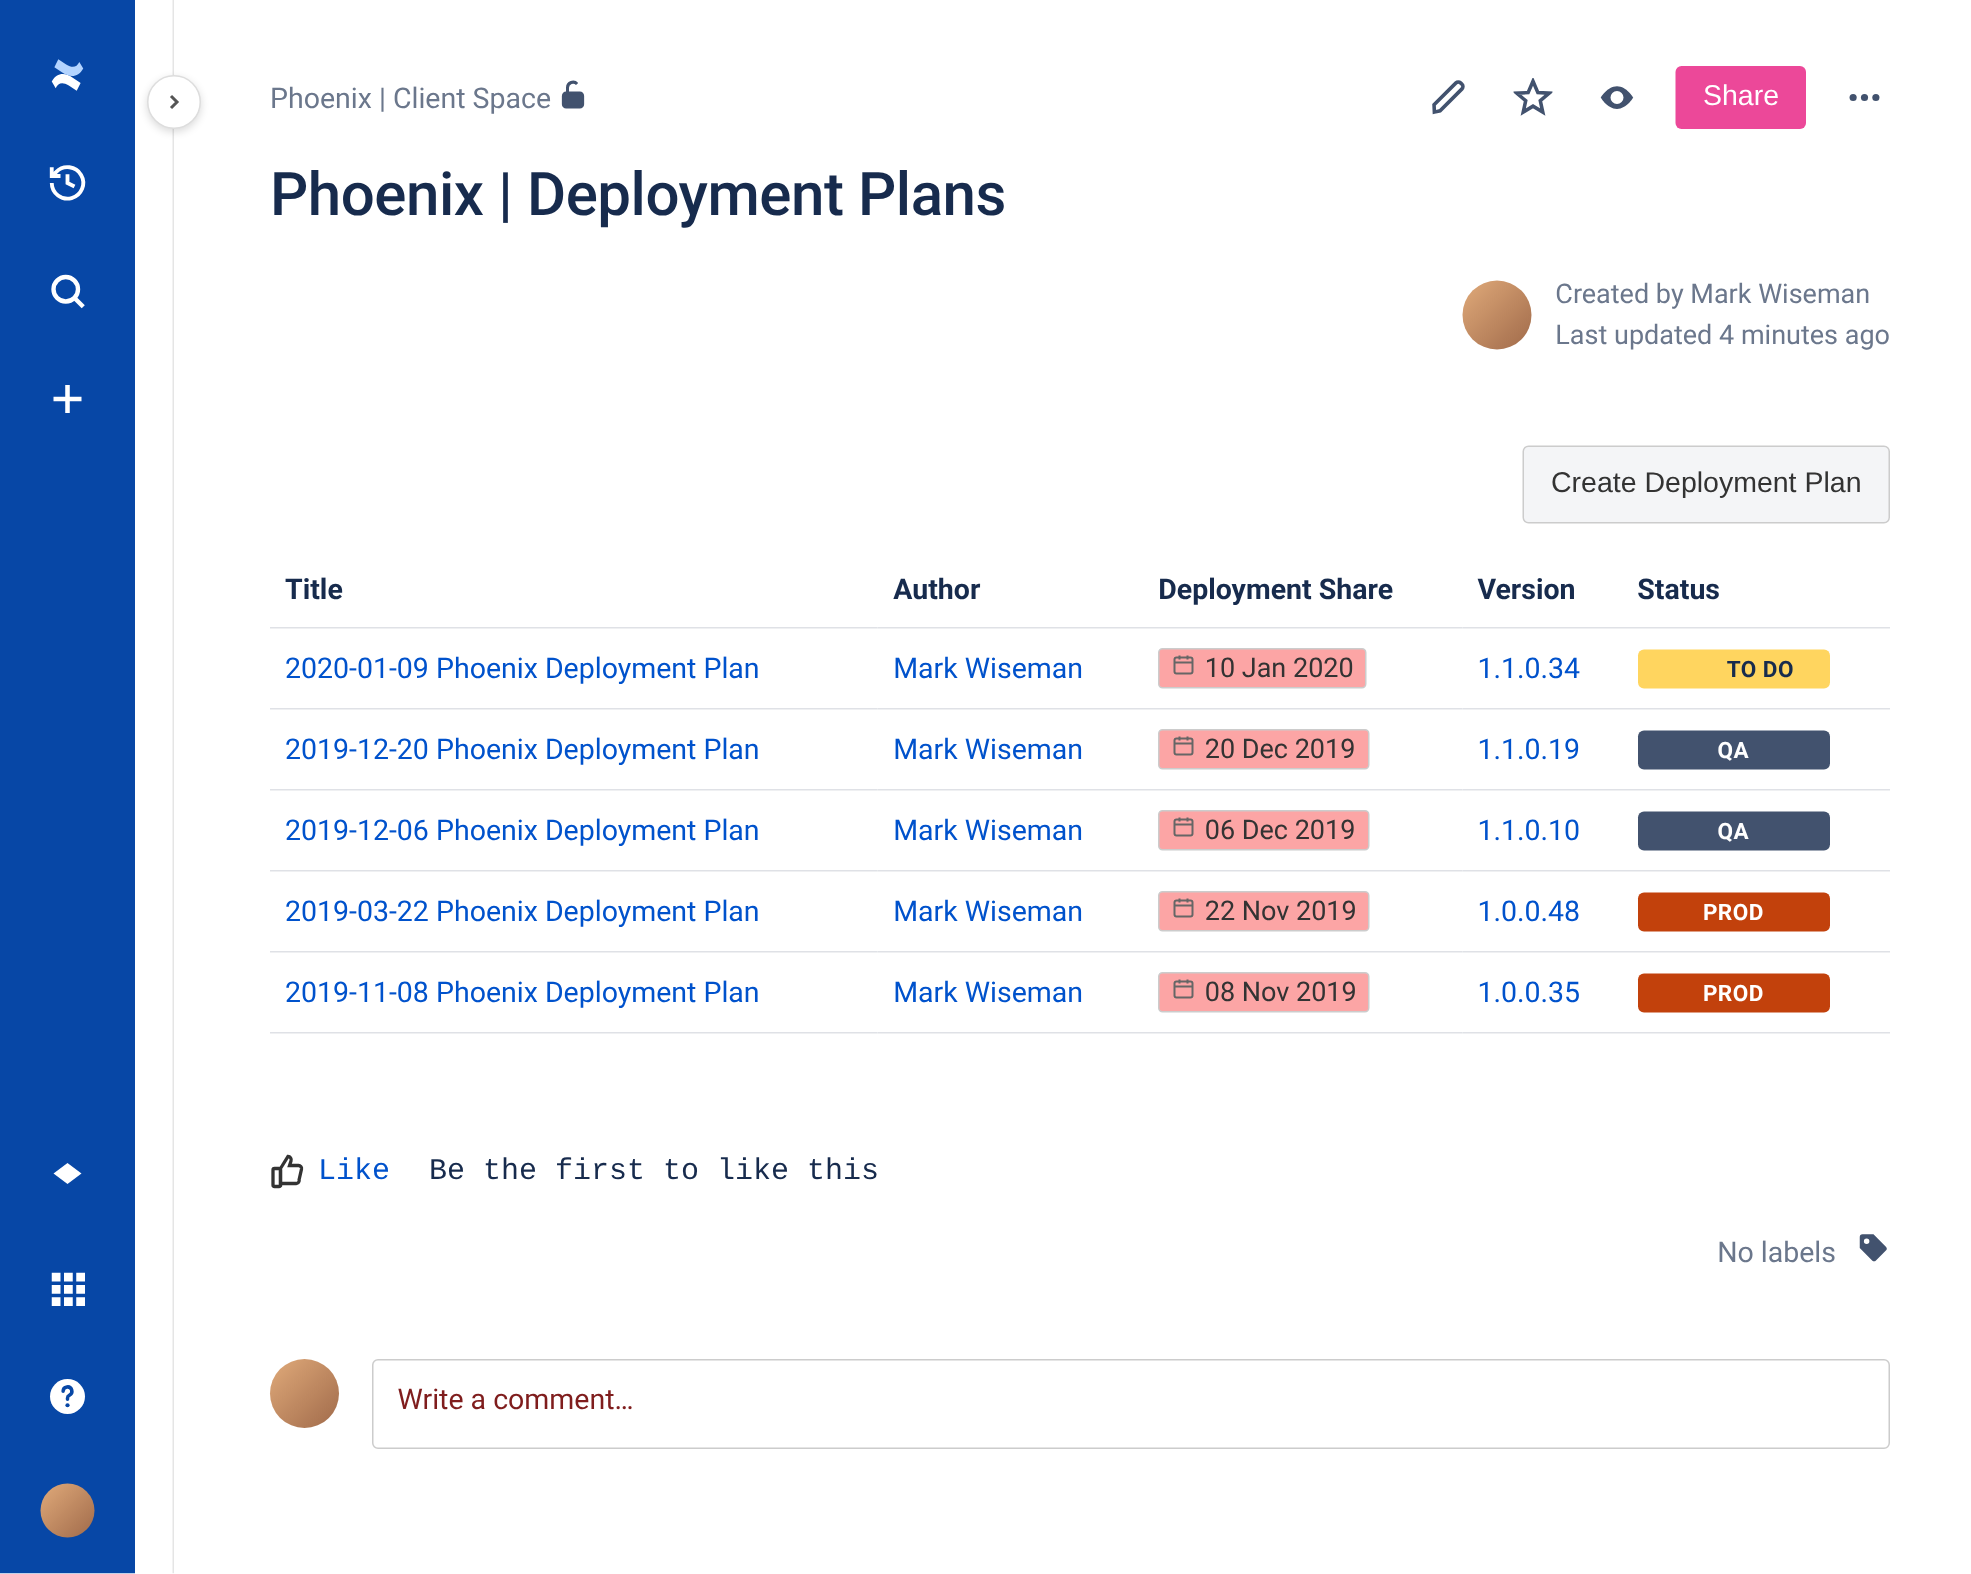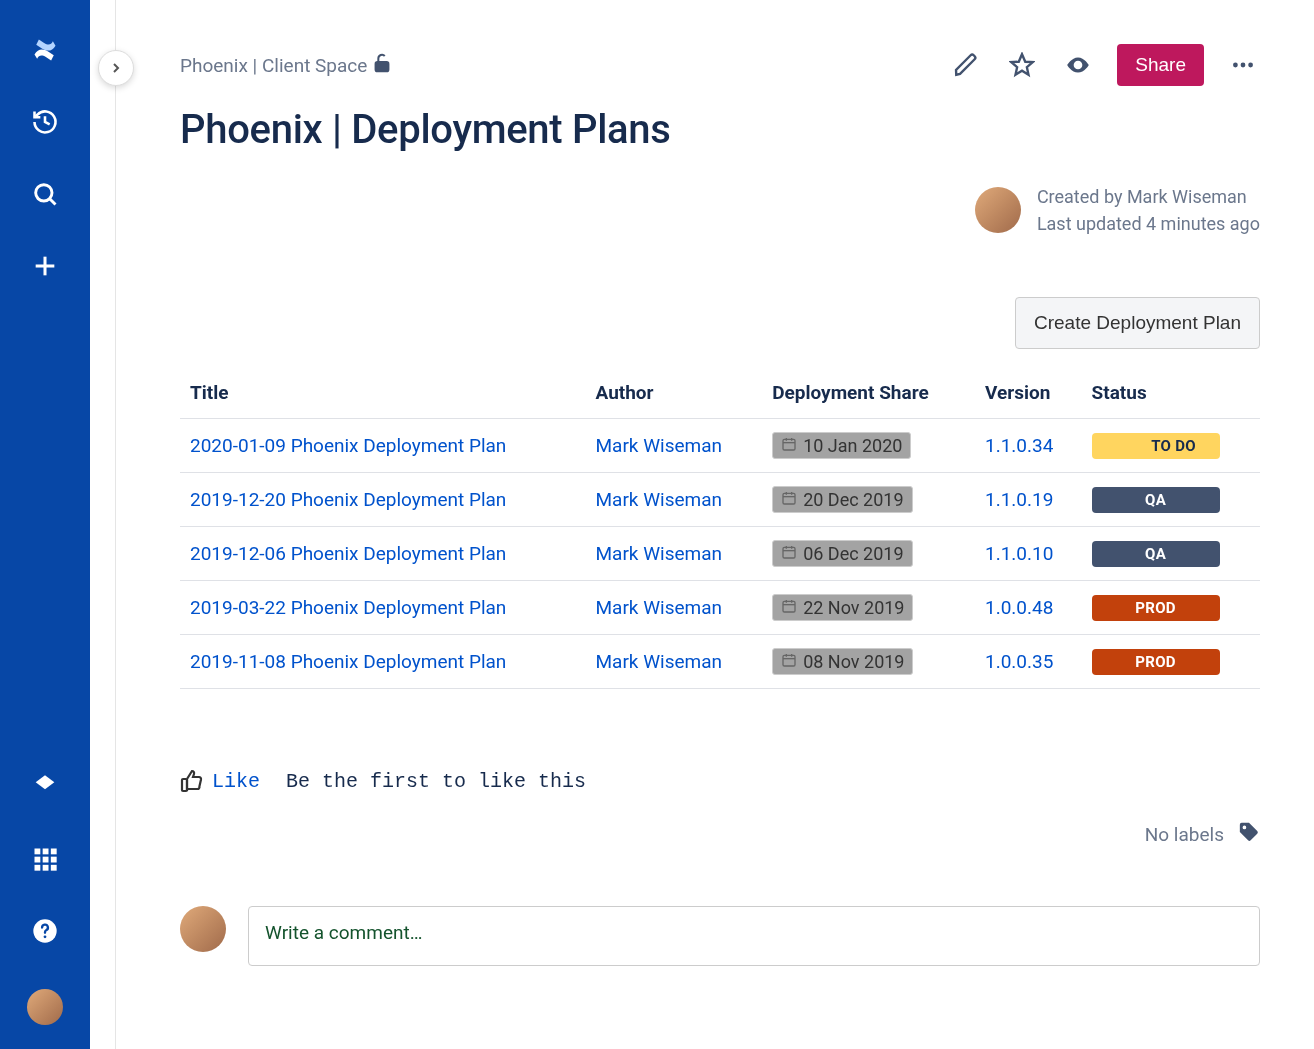--- a/index.html
+++ b/index.html
@@ -57,21 +57,21 @@
 .breadcrumb { color: #6B778C; font-size: 19px; }
 .lock-icon { color: #42526E; }
 .header-actions { display: flex; align-items: center; gap: 22px; }
 .icon-btn {
   width: 34px; height: 34px;
   display: flex; align-items: center; justify-content: center;
   color: #42526E; cursor: pointer; border-radius: 4px;
 }
 .icon-btn svg { width: 26px; height: 26px; }
 .share-btn {
-  background: #be185d; color: #fff; border: none;
+  background: #ec4899; color: #fff; border: none;
   font-size: 19px; font-weight: 500;
   padding: 10px 18px; border-radius: 4px; cursor: pointer;
 }
 .page-title {
   font-size: 40px; font-weight: 500; color: #172B4D;
   margin-top: 20px; letter-spacing: -0.3px;
 }
 .byline { display: flex; align-items: center; gap: 16px; margin-top: 30px; justify-content: flex-end; }
 .avatar-md {
   width: 46px; height: 46px; border-radius: 50%;
@@ -91,21 +91,21 @@
   text-align: left; font-weight: 700; color: #172B4D;
   padding: 14px 10px; border-bottom: 1px solid #DFE1E6;
 }
 table.data td {
   padding: 13px 10px; border-bottom: 1px solid #DFE1E6;
   vertical-align: middle;
 }
 .link { color: #0052CC; cursor: pointer; }
 .date-pill {
   display: inline-flex; align-items: center; gap: 6px;
-  background: #a3a3a3; border: 1px solid #ccc; border-radius: 3px;
+  background: #fca5a5; border: 1px solid #ccc; border-radius: 3px;
   padding: 2px 8px; font-size: 18px; color: #333;
 }
 .date-pill svg { width: 16px; height: 16px; color: #666; }
 .status-badge {
   display: inline-block;
   min-width: 128px; text-align: center;
   padding: 4px 0; border-radius: 4px;
   font-size: 15px; font-weight: 700; letter-spacing: 0.3px;
 }
 .status-todo { background: #FFD55F; color: #172B4D; padding-left: 36px; }
@@ -113,21 +113,21 @@
 .status-prod { background: #c2410c; color: #fff; }
 .like-row { margin-top: 80px; display: flex; align-items: center; gap: 26px; font-size: 20px; font-family: Liberation Mono, monospace; }
 .like-btn { display: flex; align-items: center; gap: 8px; color: #0052CC; cursor: pointer; }
 .like-btn svg { color: #333; width: 24px; height: 24px; }
 .like-text { color: #172B4D; }
 .labels-row { display: flex; justify-content: flex-end; align-items: center; gap: 14px; margin-top: 28px; font-size: 19px; color: #6B778C; }
 .labels-row svg { width: 22px; height: 22px; color: #42526E; }
 .comment-row { display: flex; align-items: flex-start; gap: 22px; margin-top: 58px; }
 .comment-box {
   flex: 1; border: 1px solid #ccc; border-radius: 4px;
-  padding: 14px 16px; font-size: 19px; color: #14532d;
+  padding: 14px 16px; font-size: 19px; color: #7f1d1d;
   min-height: 60px; cursor: text;
 }
 </style>
 </head>
 <body>
 
 <div class="app">
 
   <nav class="global-nav">
     <div class="nav-icon">

